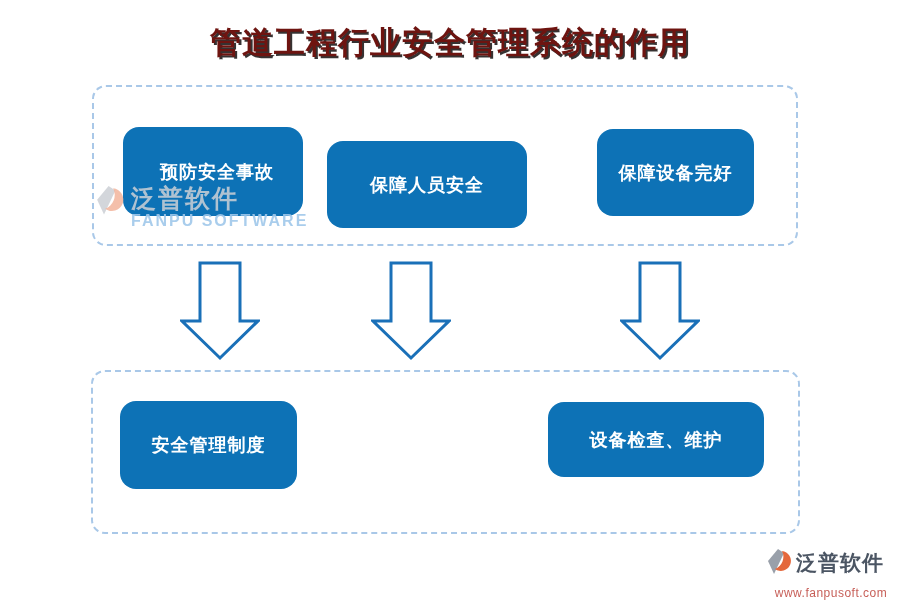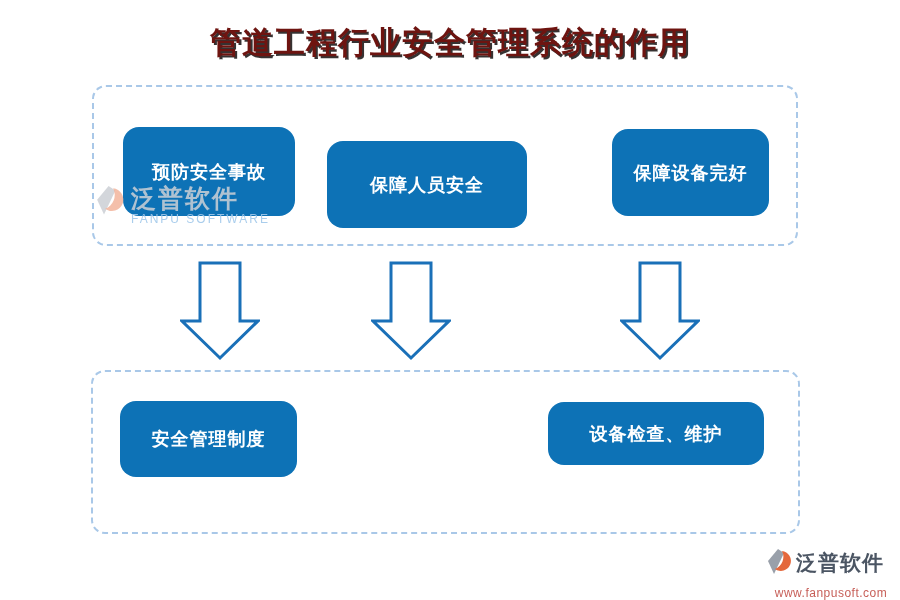--- a/index.html
+++ b/index.html
@@ -16,37 +16,37 @@
   .group-box{
     position:absolute;border:2px dashed #a9c8e8;border-radius:14px;background:transparent;
   }
   .box-top{left:92px;top:85px;width:702px;height:157px;}
   .box-bottom{left:91px;top:370px;width:705px;height:160px;}
   .flow-btn{
     position:absolute;background:#0d72b6;border-radius:16px;color:#ffffff;
     display:flex;flex-direction:column;align-items:center;justify-content:center;
     font-size:18px;font-weight:bold;letter-spacing:1px;line-height:34px;text-align:center;
   }
-  .b1{left:123px;top:127px;width:172px;height:89px;}
+  .b1{left:123px;top:127px;width:172px;height:89px;padding-left:8px;}
   .b2{left:327px;top:129px;width:200px;height:87px;margin-top:12px;}
-  .b3{left:612px;top:129px;width:157px;height:87px;}
-  .b4{left:120px;top:401px;width:177px;height:76px;}
+  .b3{left:597px;top:129px;width:157px;height:87px;}
+  .b4{left:120px;top:401px;width:177px;height:88px;}
   .b5{left:317px;top:401px;width:193px;height:88px;}
-  .b6{left:548px;top:402px;width:216px;height:63px;}
+  .b6{left:548px;top:402px;width:216px;height:75px;}
   .arrow{position:absolute;top:261px;width:80px;height:100px;}
   .a1{left:180px;}
   .a2{left:371px;}
   .a3{left:620px;}
   .watermark{
     position:absolute;left:97px;top:186px;display:flex;align-items:flex-start;gap:4px;
     pointer-events:none;z-index:5;
   }
   .wm-texts{display:flex;flex-direction:column;}
   .wm-cn{font-size:25px;font-weight:bold;color:rgba(205,208,214,0.85);line-height:24px;letter-spacing:2px;}
-  .wm-en{font-size:12px;font-weight:normal;color:rgba(160,200,234,0.9);letter-spacing:2px;margin-top:2px;}
+  .wm-en{font-size:16px;font-weight:bold;color:rgba(160,200,234,0.9);letter-spacing:2px;margin-top:2px;}
   .footer-logo{position:absolute;left:768px;top:549px;width:130px;}
   .fl-row{display:flex;align-items:center;gap:2px;}
   .fl-cn{font-size:21px;font-weight:bold;color:#4b5563;letter-spacing:1px;}
   .fl-url{font-size:12px;color:#c75f58;margin-top:9px;text-align:center;width:126px;letter-spacing:0.5px;}
 </style>
 </head>
 <body>
 
 <div class="canvas">
 

